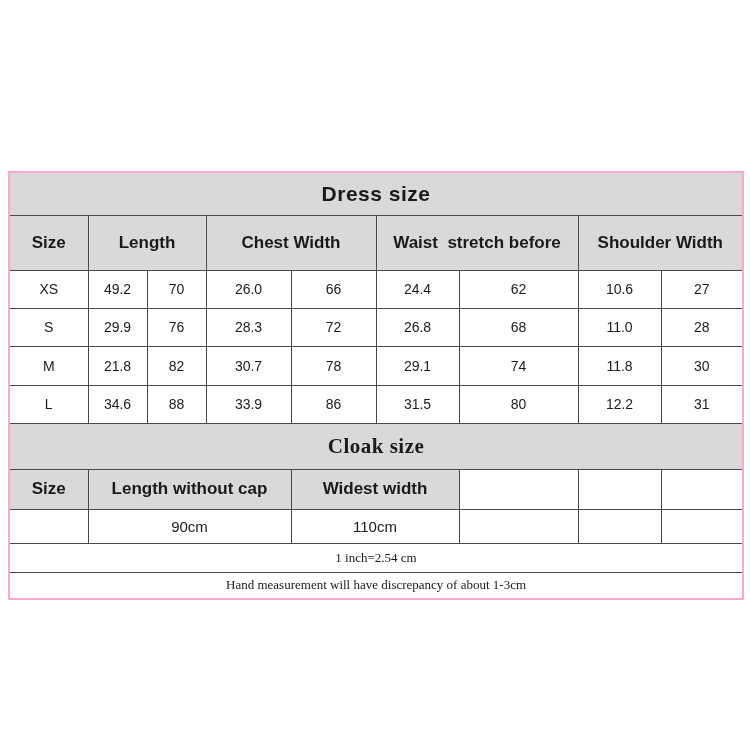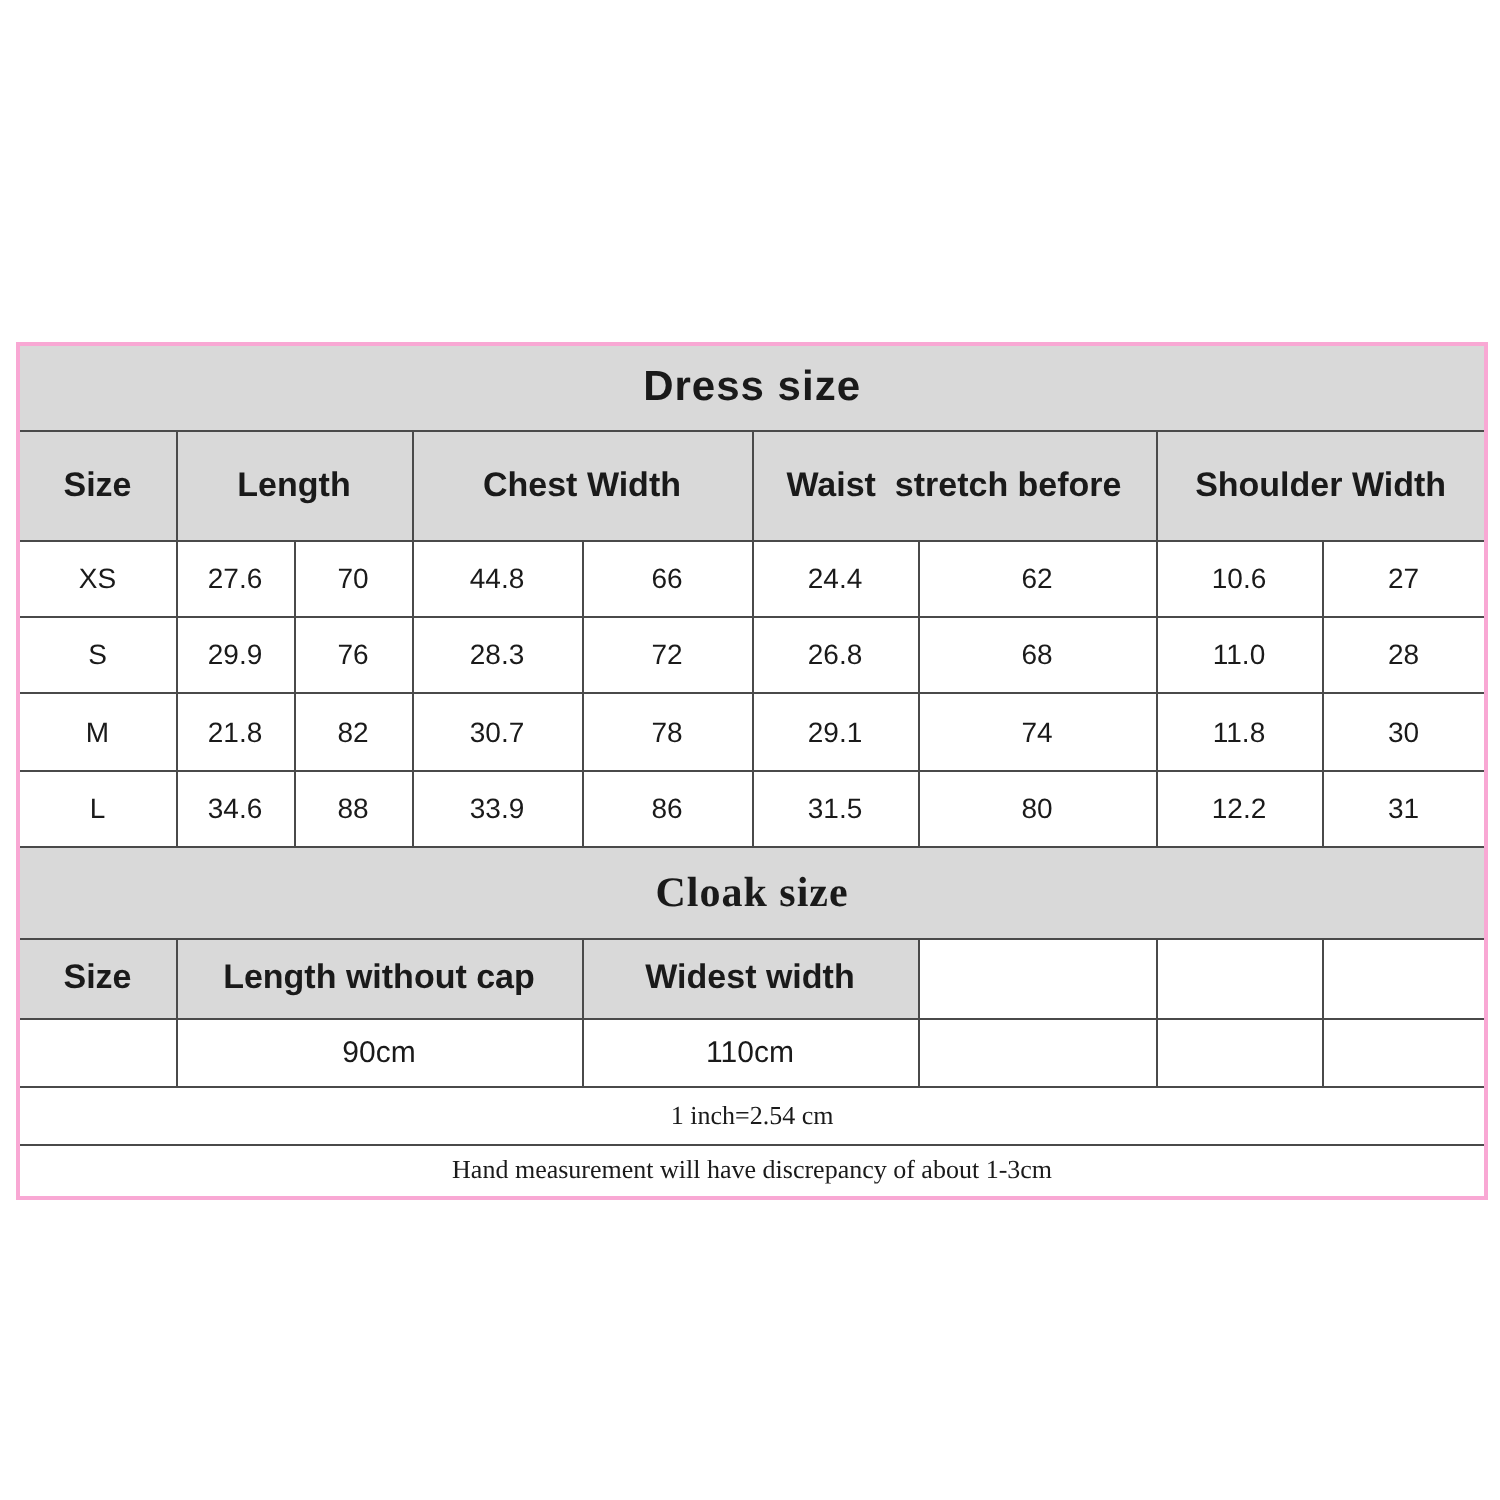--- a/index.html
+++ b/index.html
@@ -91,23 +91,23 @@
         <td class="hdr gray">Size</td>
         <td colspan="2" class="hdr gray">Length</td>
         <td colspan="2" class="hdr gray">Chest Width</td>
         <td colspan="2" class="hdr gray">Waist  stretch before</td>
         <td colspan="2" class="hdr gray">Shoulder Width</td>
       </tr>
 
 
       <tr class="r-data">
         <td class="val">XS</td>
-        <td class="val">27.6</td>
+        <td class="val">49.2</td>
         <td class="val">70</td>
-        <td class="val">44.8</td>
+        <td class="val">26.0</td>
         <td class="val">66</td>
         <td class="val">24.4</td>
         <td class="val">62</td>
         <td class="val">10.6</td>
         <td class="val">27</td>
       </tr>
 
       <tr class="r-data">
         <td class="val">S</td>
         <td class="val">29.9</td>

